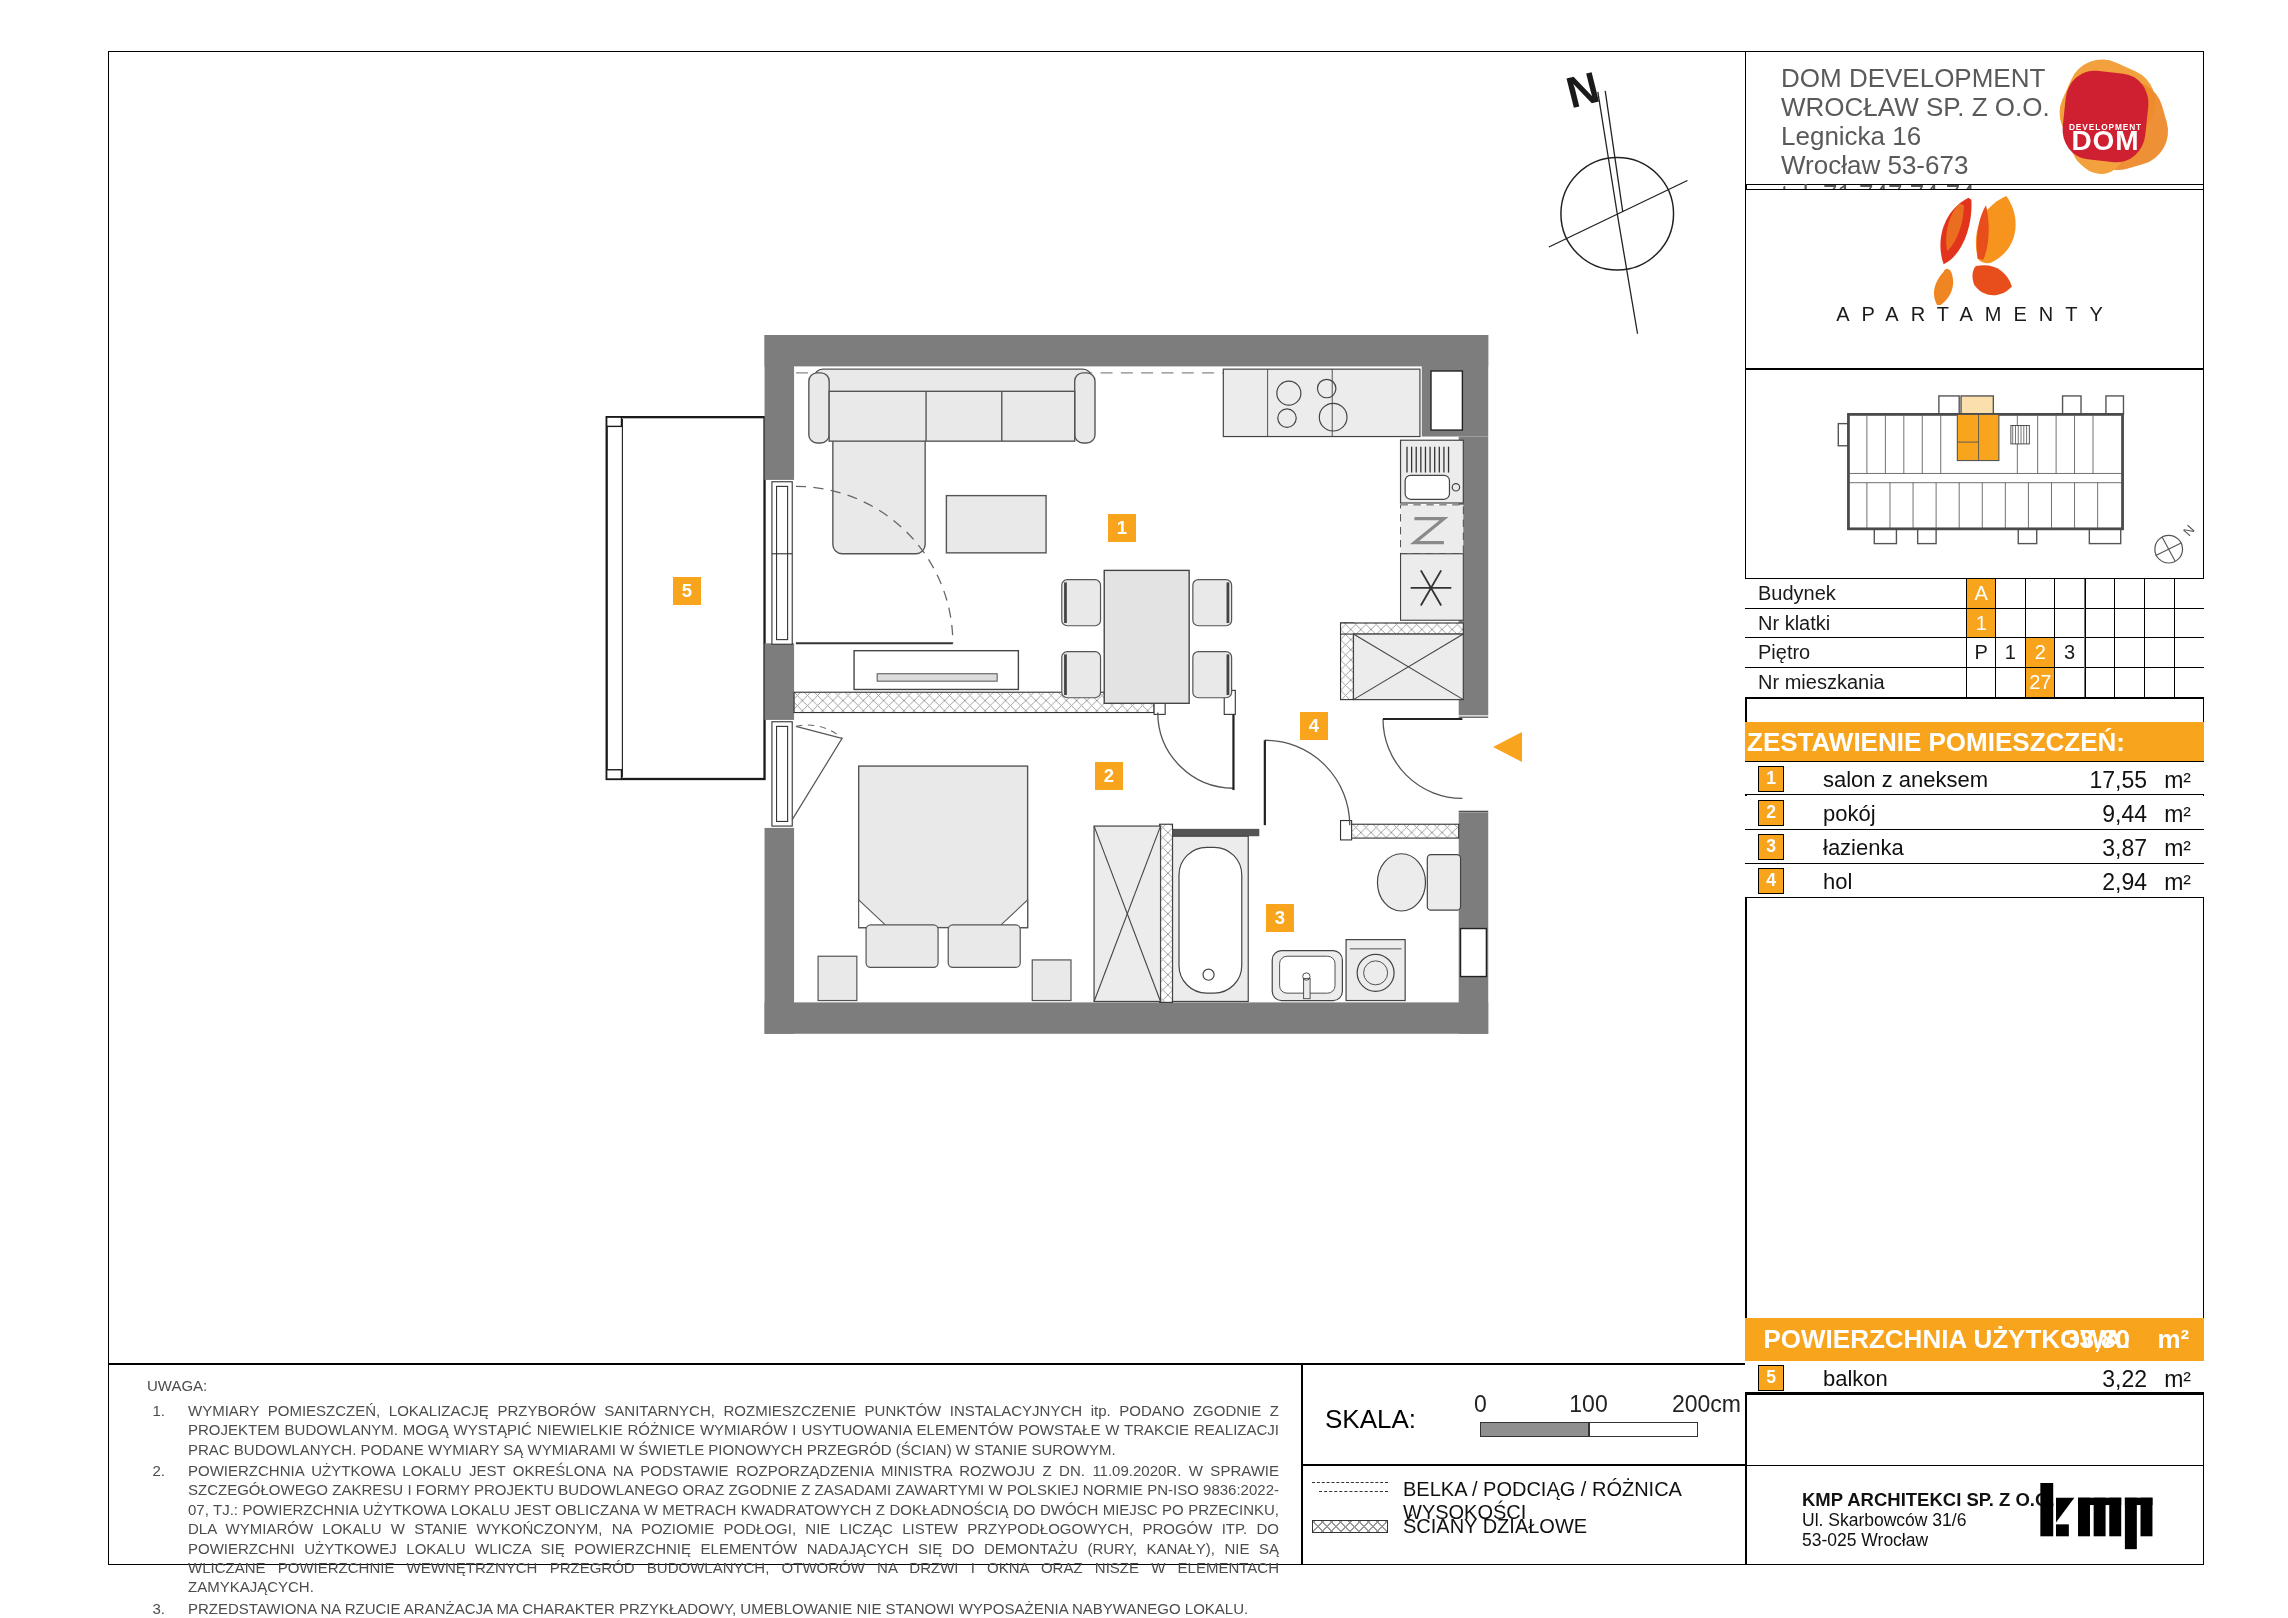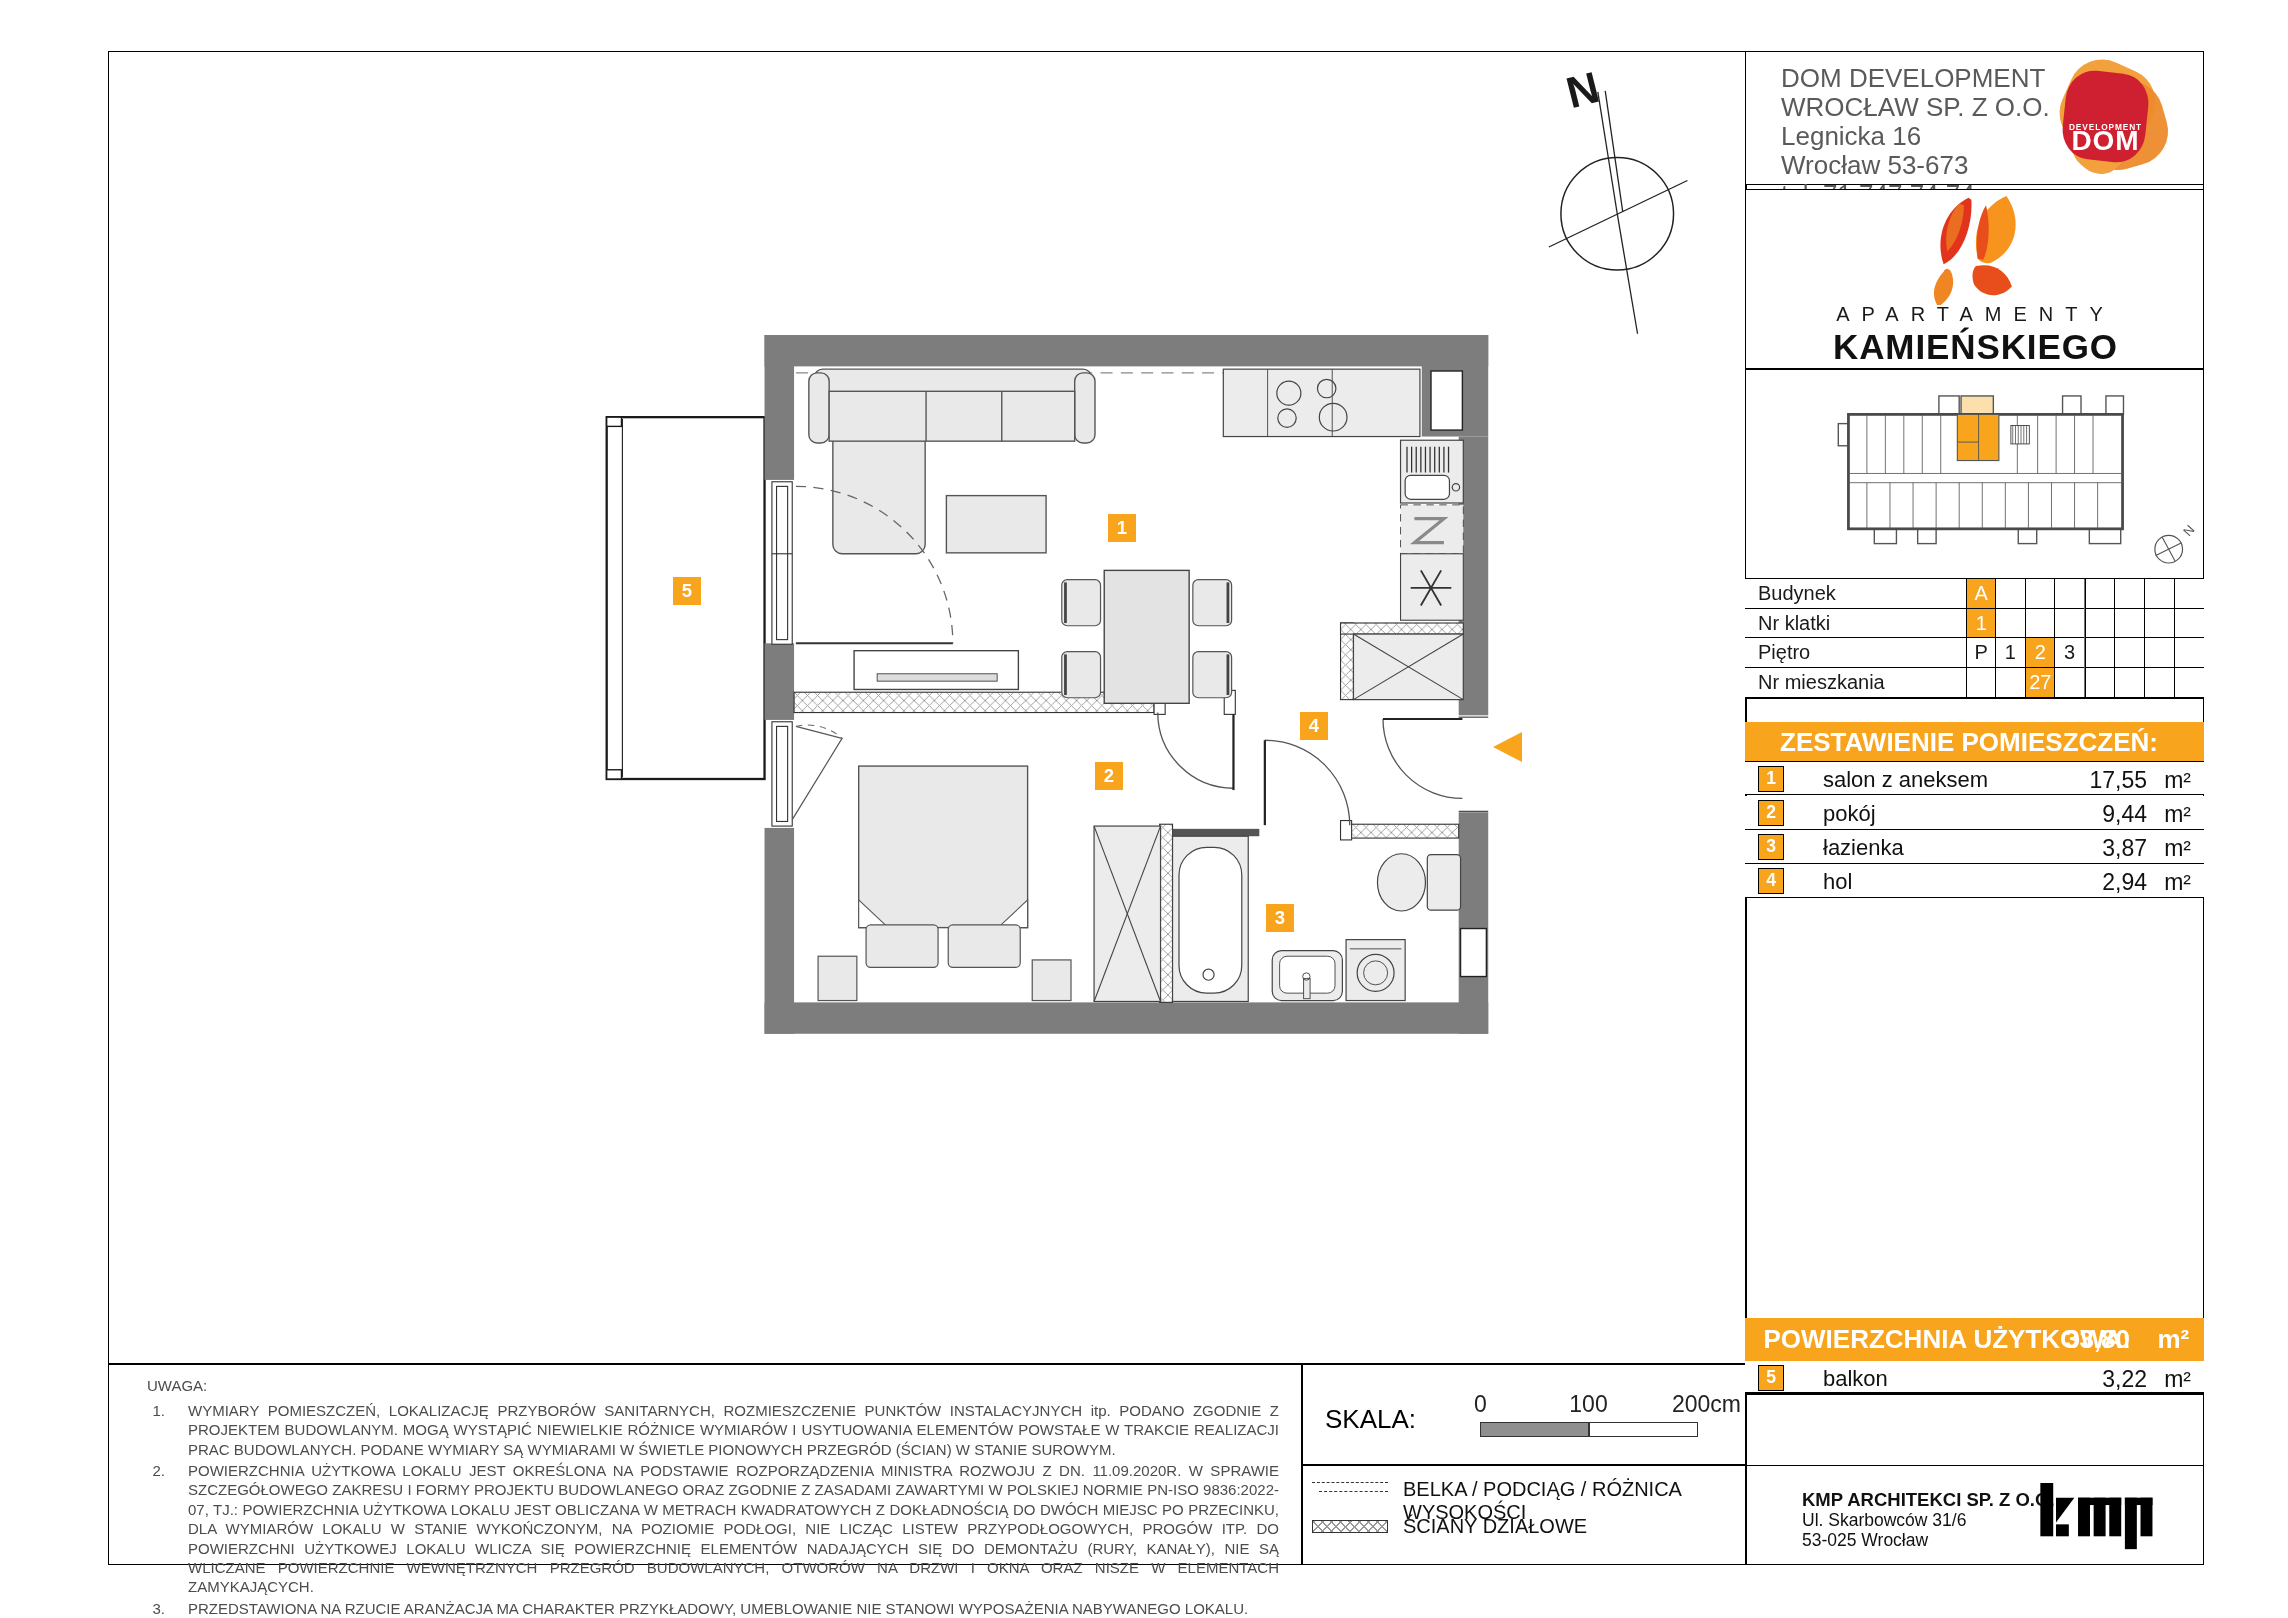--- a/index.html
+++ b/index.html
@@ -257,21 +257,20 @@
 <div class="box" style="left:1745px;top:189px;width:459px;height:180px;">
   <svg style="position:absolute;left:146px;top:3.7px;" width="166" height="111" viewBox="0 0 180 120">
     <path d="M83,4 C58,16 46,48 56,76 C77,66 88,32 86,6 Z" fill="#E2341D"></path>
     <path d="M73,10 C62,22 56,42 60,62 C72,50 78,28 78,12 Z" fill="#F08622" opacity="0.7"></path>
     <path d="M93,70 C86,40 97,14 124,2 C141,26 137,60 108,74 C102,76 96,74 93,70 Z" fill="#F7941E"></path>
     <path d="M93,70 C90,50 93,26 102,12 C107,34 105,58 99,71 Z" fill="#E84E1B"></path>
     <path d="M56,84 C45,96 42,110 50,122 C64,114 70,98 64,84 C61,80 58,80 56,84 Z" fill="#F08622"></path>
     <path d="M91,78 C109,74 124,82 130,100 C117,114 98,112 89,98 C86,90 87,82 91,78 Z" fill="#E84E1B"></path>
   </svg>
   <div class="abs" style="left:0;top:113px;width:459px;text-align:center;font-size:20px;letter-spacing:12px;color:#1a1a1a;">APARTAMENTY</div>
-  <div class="abs" style="left:0;top:137px;width:459px;text-align:center;font-size:35px;font-weight:800;letter-spacing:0.9px;color:#111;">KAMIEŃSKIEGO</div>
 </div>
 
 <div class="box" style="left:1745px;top:369px;width:459px;height:210px;">
   <svg width="455" height="206" viewBox="0 0 493 223">
     <g fill="#fff" stroke="#555" stroke-width="1.5">
       <rect x="209" y="28" width="22" height="20"></rect>
       <rect x="343" y="28" width="20" height="20"></rect>
       <rect x="390" y="28" width="19" height="20"></rect>
       <rect x="139" y="172" width="24" height="16"></rect>
       <rect x="186" y="172" width="20" height="16"></rect>
@@ -367,21 +366,21 @@
   <div class="tcell hl" style="left:280px;top:89px;width:29.5px;height:29.5px;">27</div>
   <div class="tcell" style="left:309px;top:89px;width:30px;height:29.5px;"></div>
     <div class="tcell" style="left:340px;top:89px;width:29.5px;height:29.5px;"></div>
     <div class="tcell" style="left:369px;top:89px;width:29.5px;height:29.5px;"></div>
     <div class="tcell" style="left:399px;top:89px;width:30px;height:29.5px;"></div>
     <div class="tcell" style="left:429px;top:89px;width:29.5px;height:29.5px;"></div>
 </div>
 <div class="abs" style="left:1745px;top:697px;width:459px;height:1.8px;background:#000;"></div>
 
 <div class="abs orangebar" style="left:1745px;top:722px;width:459px;height:40px;font-size:26px;line-height:40px;">
-  <span style="padding-left:35px;">ZESTAWIENIE POMIESZCZEŃ:</span>
+  <span style="padding-left:2px;">ZESTAWIENIE POMIESZCZEŃ:</span>
 </div>
 
 <div class="roomrow" style="top:761px;border-top:1.8px solid #000;">
   <div class="numbox" style="left:13px;top:3.7px;">1</div>
   <span class="roomname">salon z aneksem</span>
   <span class="roomarea">17,55</span>
   <span class="roomunit">m²</span>
 </div>
 <div class="roomrow" style="top:796px;">
   <div class="numbox" style="left:13px;top:3.7px;">2</div>

